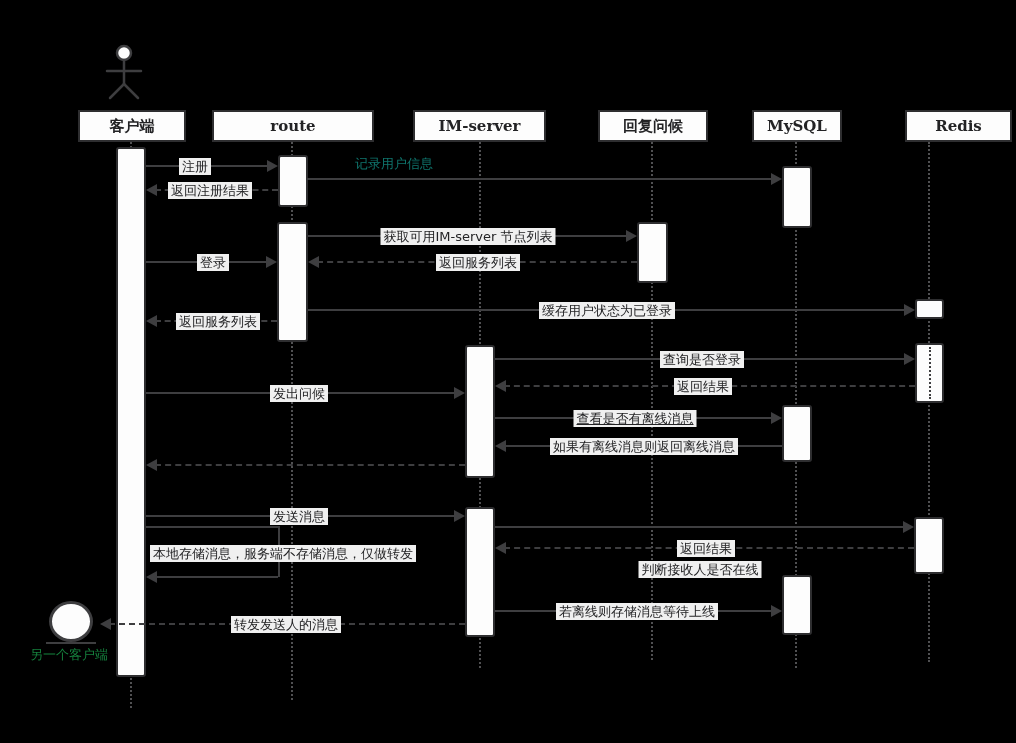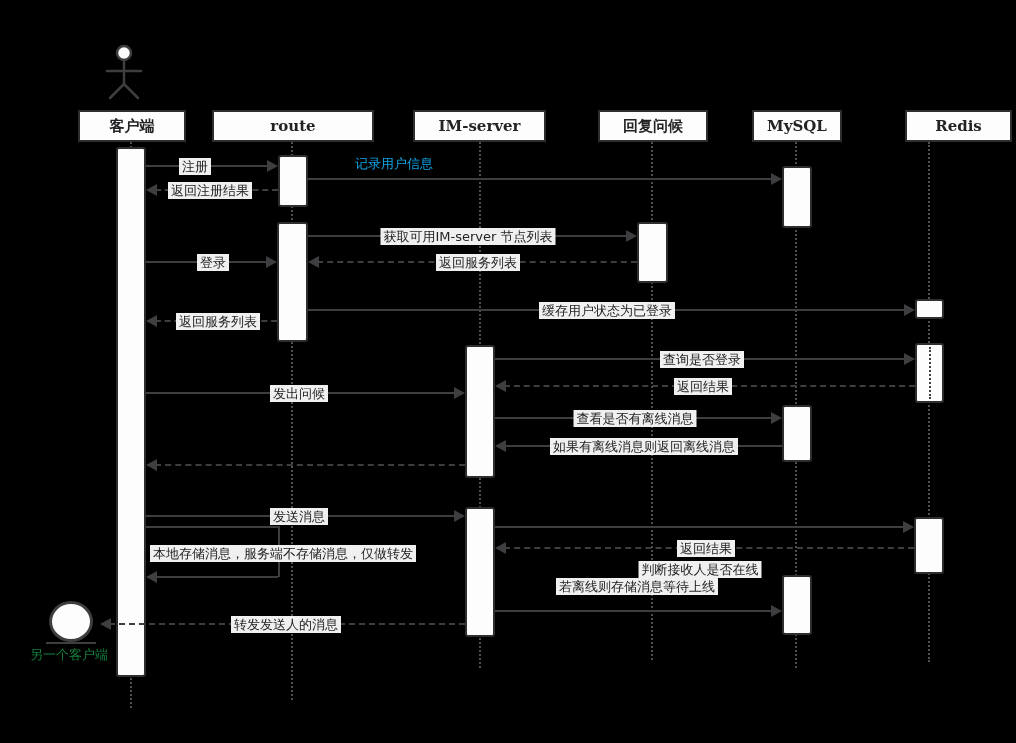--- a/index.html
+++ b/index.html
@@ -29,21 +29,21 @@
   .msg-vline { position:absolute; width:0; border-left:2px solid #3e3e40; }
   .arrow-head { position:absolute; width:0; height:0;
     border-top:6px solid transparent; border-bottom:6px solid transparent; }
   .arrow-head.right { border-left:11px solid #3e3e40; }
   .arrow-head.left  { border-right:11px solid #3e3e40; }
   .msg-label {
     position:absolute; transform:translateX(-50%); white-space:nowrap;
     background:#f0f0f0; color:#232325; font-size:13px; line-height:17px;
     padding:0 3px; z-index:5;
   }
-  .msg-label.muted { background:transparent; color:#0ea5e9; transform:none; }
+  .msg-label.muted { background:transparent; color:#0f766e; transform:none; }
   .msg-label.selfnote { transform:none; }
   .entity-circle {
     position:absolute; box-sizing:border-box; background:#fdfdfd;
     border:3px solid #3e3e40; border-radius:50%;
   }
   .entity-underline { position:absolute; height:0; border-top:2px solid #3e3e40; }
   .entity-label { position:absolute; color:#15803d; font-size:13px; white-space:nowrap; }
   .actor-icon { position:absolute; }
 </style>
 </head>
@@ -113,21 +113,21 @@
     <div class="arrow-head right" style="left: 904px; top: 353px;"></div>
     <div class="msg-label" style="left: 702px; top: 351px;">查询是否登录</div>
     <div class="msg-line dashed" style="left: 504px; top: 385px; width: 411px;"></div>
     <div class="arrow-head left" style="left: 495px; top: 380px;"></div>
     <div class="msg-label" style="left: 703px; top: 378px;">返回结果</div>
     <div class="msg-line" style="left: 146px; top: 392px; width: 310px;"></div>
     <div class="arrow-head right" style="left: 454px; top: 387px;"></div>
     <div class="msg-label" style="left: 299px; top: 385px;">发出问候</div>
     <div class="msg-line" style="left: 495px; top: 417px; width: 278px;"></div>
     <div class="arrow-head right" style="left: 771px; top: 412px;"></div>
-    <div class="msg-label" style="left: 635px; top: 410px;">查看是否有离线消息</div>
+    <div class="msg-label" style="left: 635px; top: 410px; text-decoration: underline;">查看是否有离线消息</div>
     <div class="msg-line" style="left: 504px; top: 445px; width: 278px;"></div>
     <div class="arrow-head left" style="left: 495px; top: 440px;"></div>
     <div class="msg-label" style="left: 644px; top: 438px;">如果有离线消息则返回离线消息</div>
     <div class="msg-line dashed" style="left: 155px; top: 464px; width: 310px;"></div>
     <div class="arrow-head left" style="left: 146px; top: 459px;"></div>
     <div class="msg-line" style="left: 146px; top: 515px; width: 310px;"></div>
     <div class="arrow-head right" style="left: 454px; top: 510px;"></div>
     <div class="msg-label" style="left: 299px; top: 508px;">发送消息</div>
     <div class="msg-line" style="left: 146px; top: 526px; width: 134px;"></div>
     <div class="msg-vline" style="left: 278px; top: 527px; height: 50px;"></div>
@@ -135,20 +135,20 @@
     <div class="arrow-head left" style="left: 146px; top: 571px;"></div>
     <div class="msg-label selfnote" style="left: 150px; top: 545px;">本地存储消息，服务端不存储消息，仅做转发</div>
     <div class="msg-line" style="left: 495px; top: 526px; width: 410px;"></div>
     <div class="arrow-head right" style="left: 903px; top: 521px;"></div>
     <div class="msg-label" style="left: 700px; top: 519px; margin-top: 42px;">判断接收人是否在线</div>
     <div class="msg-line dashed" style="left: 504px; top: 547px; width: 410px;"></div>
     <div class="arrow-head left" style="left: 495px; top: 542px;"></div>
     <div class="msg-label" style="left: 706px; top: 540px;">返回结果</div>
     <div class="msg-line" style="left: 495px; top: 610px; width: 278px;"></div>
     <div class="arrow-head right" style="left: 771px; top: 605px;"></div>
-    <div class="msg-label" style="left: 637px; top: 578px; text-align: right;">若离线则存储消息等待上线</div>
+    <div class="msg-label" style="left: 637px; top: 603px; text-align: right;">若离线则存储消息等待上线</div>
     <div class="msg-line dashed" style="left: 109px; top: 623px; width: 356px;"></div>
     <div class="arrow-head left" style="left: 100px; top: 618px;"></div>
     <div class="msg-label" style="left: 286px; top: 616px;">转发发送人的消息</div>
     <div class="entity-circle" style="left: 49px; top: 601px; width: 44px; height: 41px;"></div>
     <div class="entity-underline" style="left: 46px; top: 642px; width: 50px;"></div>
     <div class="entity-label" style="left: 30px; top: 646px;">另一个客户端</div>
   </div>
 
 </body></html>

